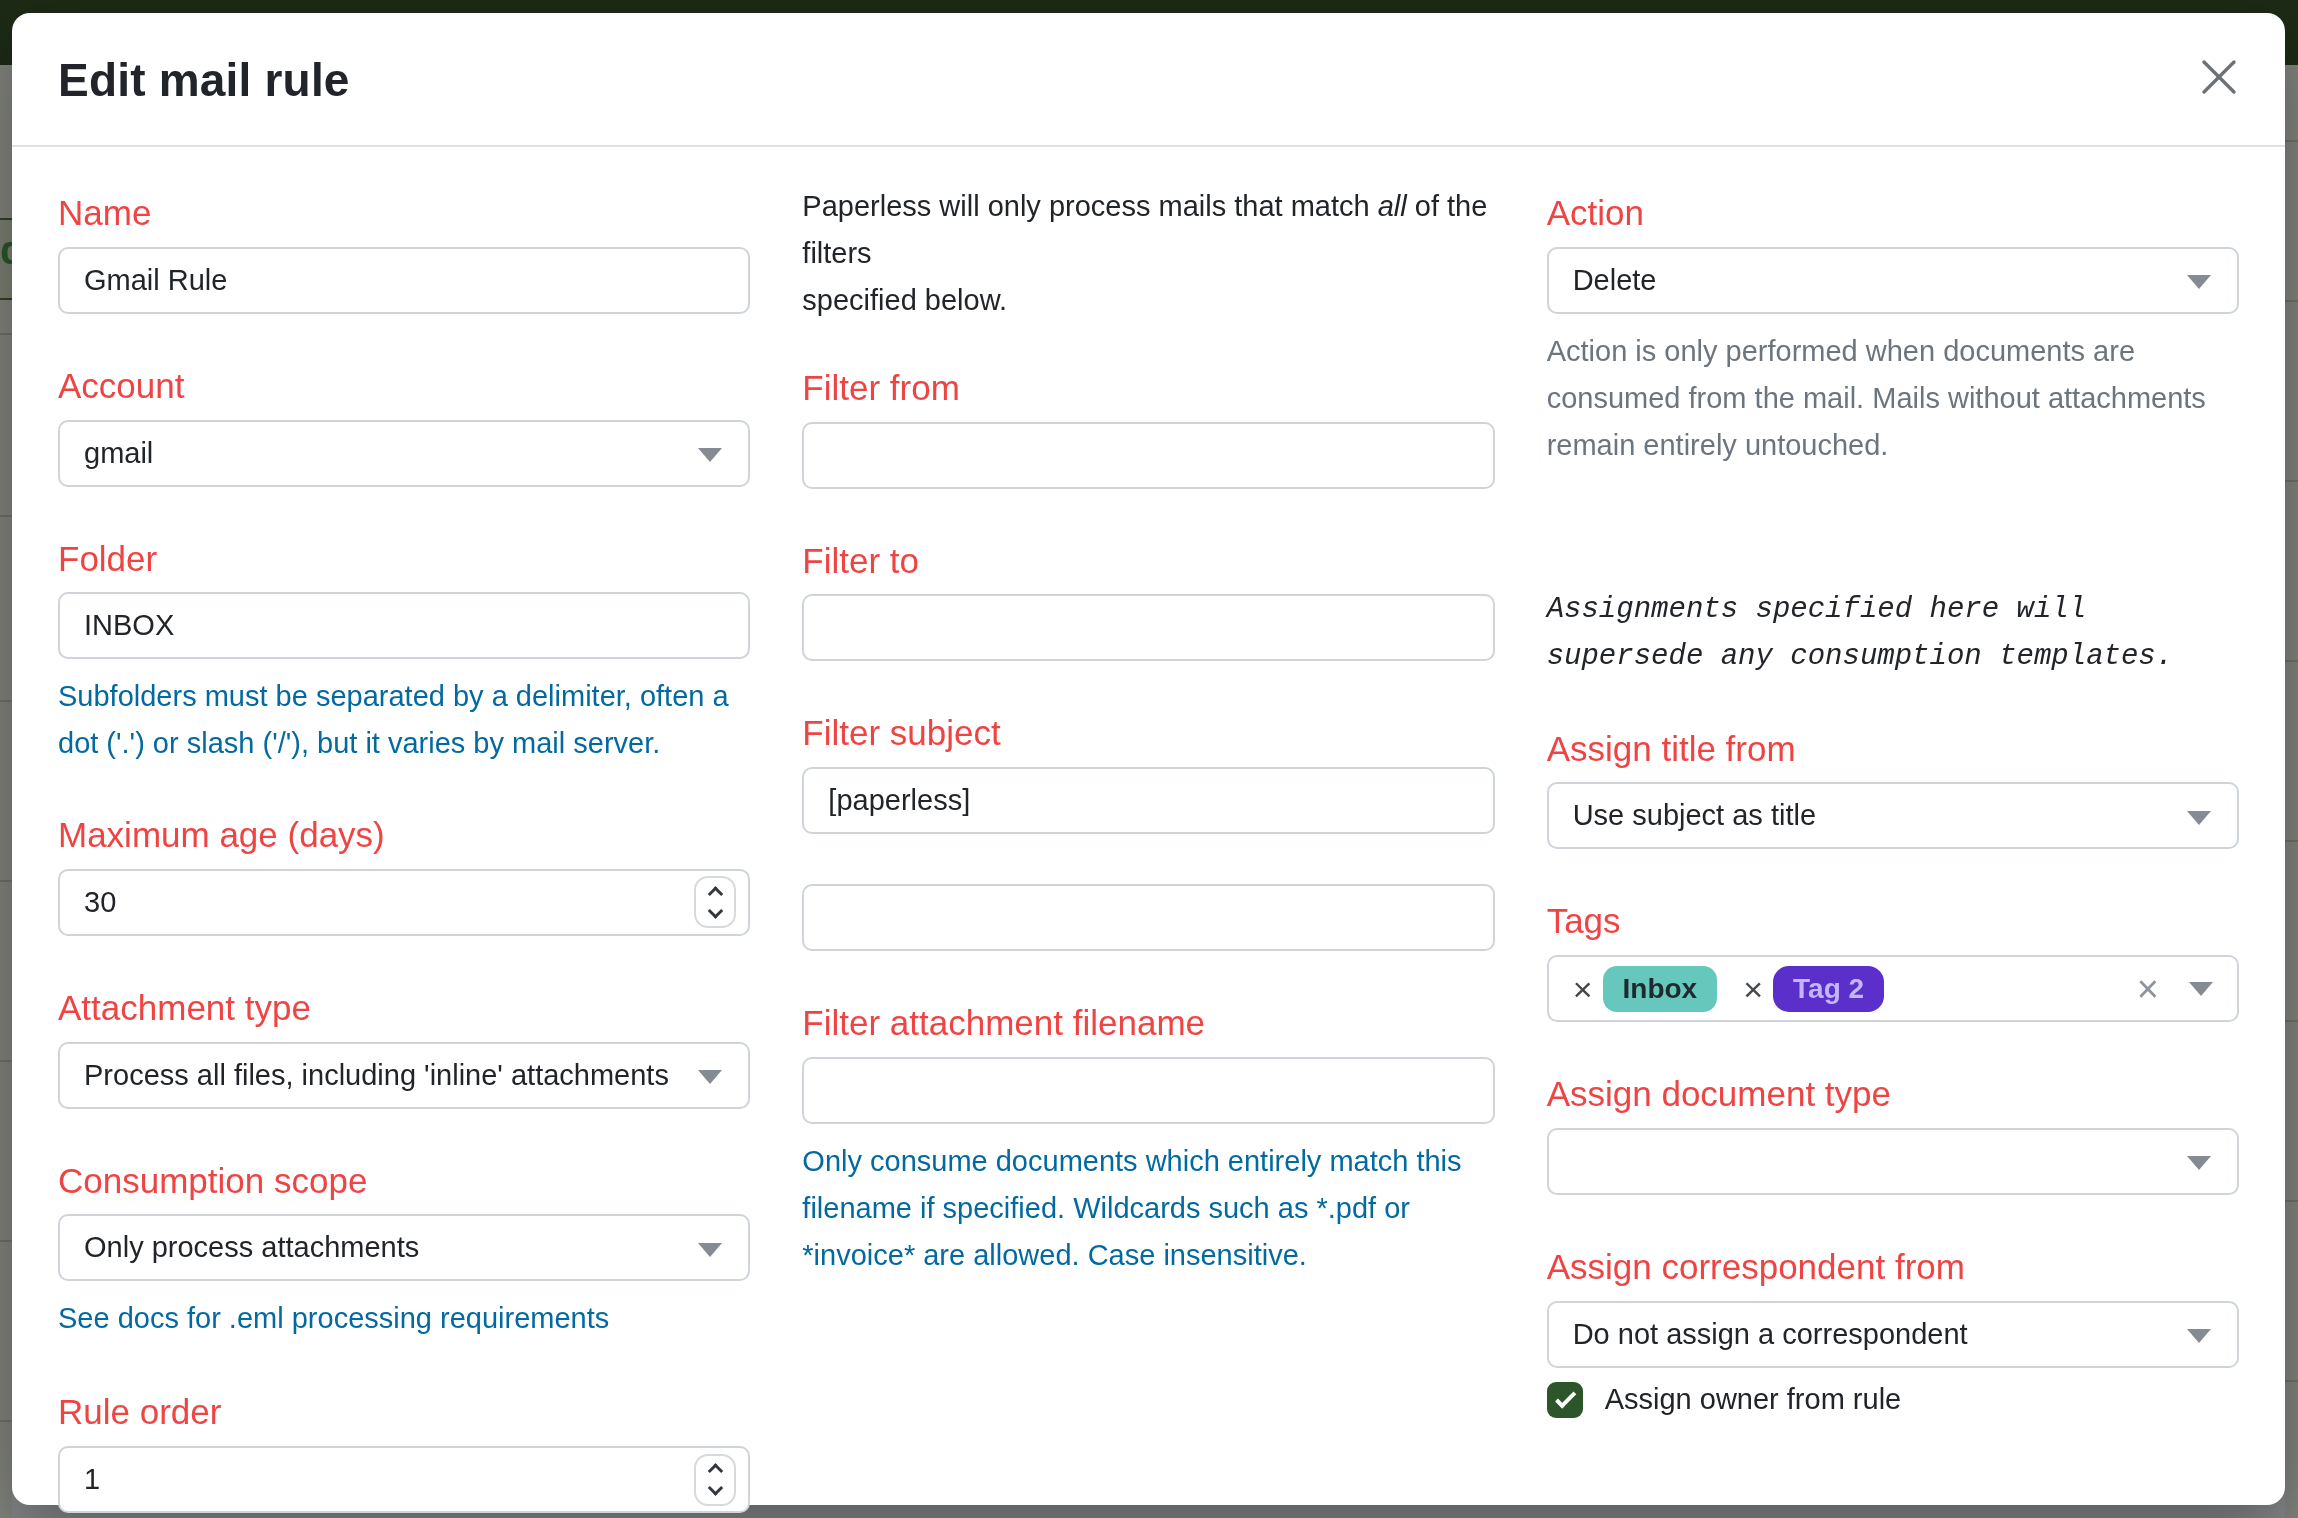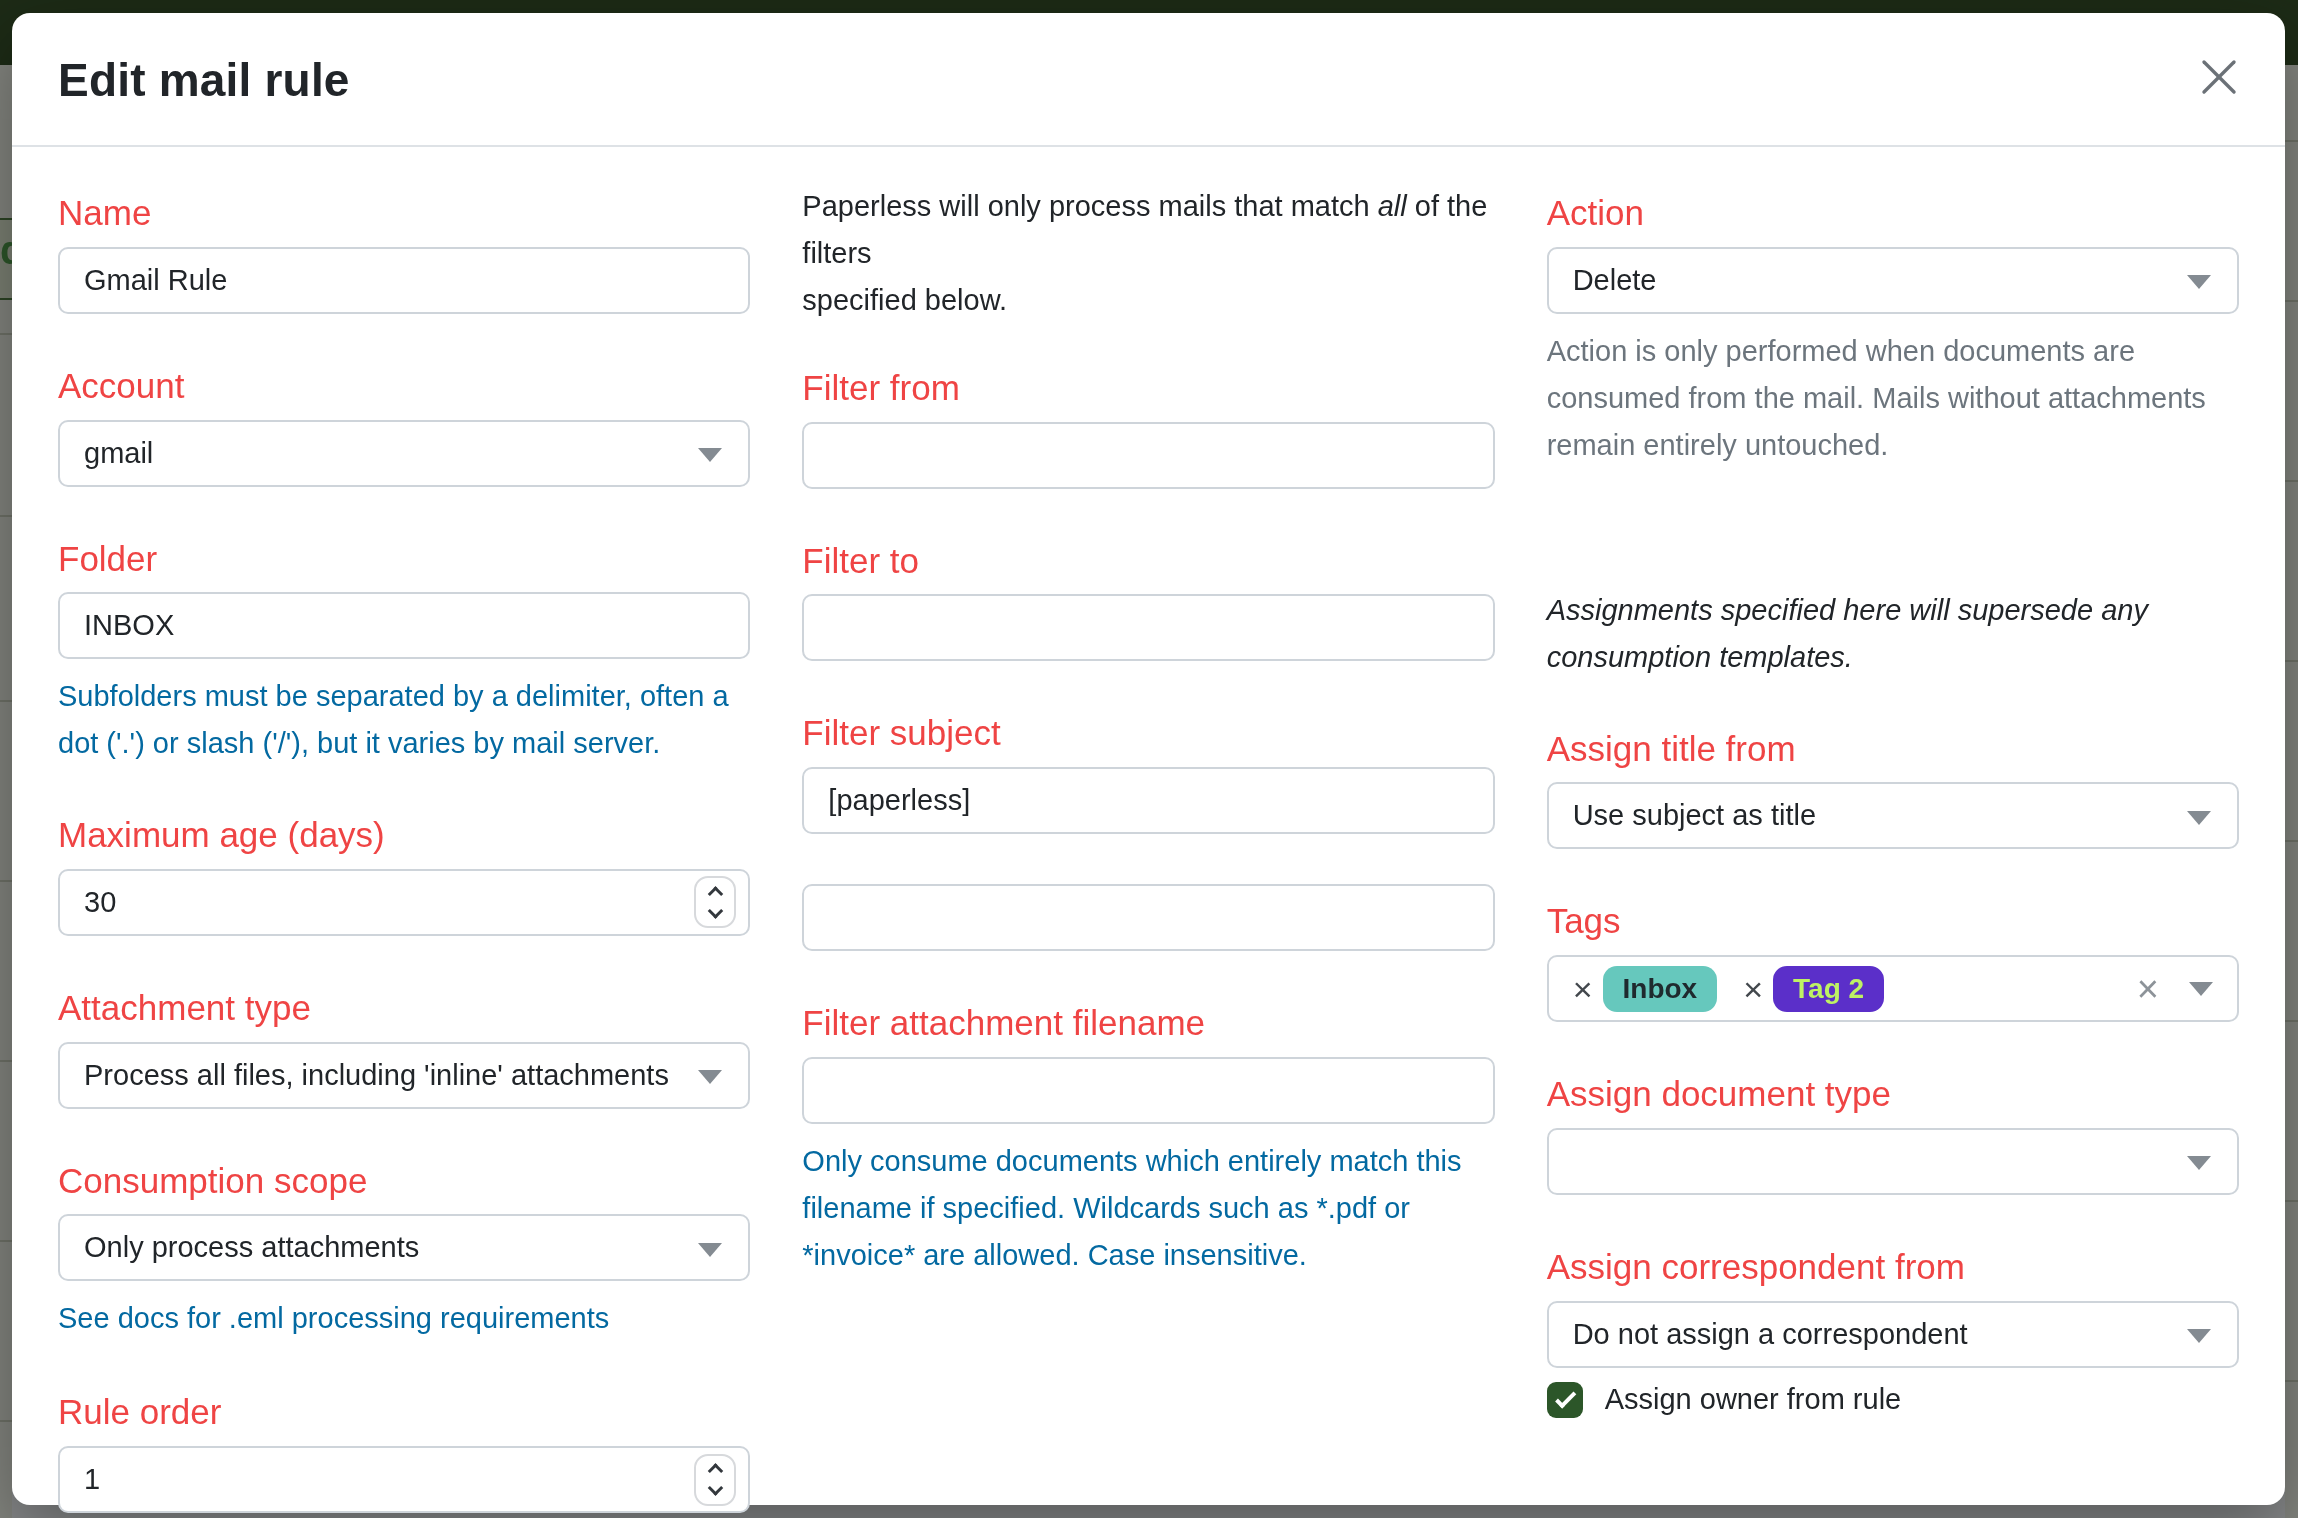--- a/index.html
+++ b/index.html
@@ -82,21 +82,21 @@
   .caret {
     position: absolute; right: 26px; top: 50%; margin-top: -5px;
     width: 0; height: 0;
     border-left: 12px solid transparent; border-right: 12px solid transparent;
     border-top: 14px solid #848b92;
   }
 
   .help { font-size: 29px; color: #0369a1; line-height: 1.62; margin-top: 14px; }
   .intro { font-size: 29px; color: #212529; line-height: 1.62; margin-bottom: 42px; margin-top: -8px; }
   .italic { font-style: italic; }
-  .note { font-size: 29px; color: #212529; line-height: 1.62; font-style: italic; margin: 118px 0 46px 0; }
+  .note { font-size: 29px; color: #212529; line-height: 1.62; font-style: italic; margin: 118px 0 46px 0; font-family: Liberation Mono, monospace; }
 
   
   .tags-control { display: flex; align-items: center; padding: 0 24px; position: relative; cursor: pointer; }
   .tag-remove { font-size: 34px; color: #43484d; line-height: 1; margin-right: 10px; cursor: pointer; background: none; border: none; font-family: inherit; }
   .tag-pill {
     display: inline-flex; align-items: center;
     height: 46px; padding: 0 20px; border-radius: 14px;
     font-size: 28px; font-weight: bold; line-height: 1;
     margin-right: 26px;
   }
@@ -277,21 +277,21 @@
           <span class="caret"></span>
         </div>
       </div>
 
       <div class="group">
         <label class="field-label">Tags</label>
         <div class="tags-control">
           <button class="tag-remove">×</button>
           <span class="tag-pill" style="background-color: rgb(102, 200, 189); color: rgb(31, 42, 46);">Inbox</span>
           <button class="tag-remove">×</button>
-          <span class="tag-pill" style="background-color: rgb(91, 47, 201); color: #bef264;">Tag 2</span>
+          <span class="tag-pill" style="background-color: rgb(91, 47, 201); color: #c4b5fd; border-radius: 16px;">Tag 2</span>
           <span class="tags-right">
             <button class="tags-clear">×</button>
             <span class="caret tags-caret"></span>
           </span>
         </div>
       </div>
 
       <div class="group">
         <label class="field-label">Assign document type</label>
         <div class="select">

